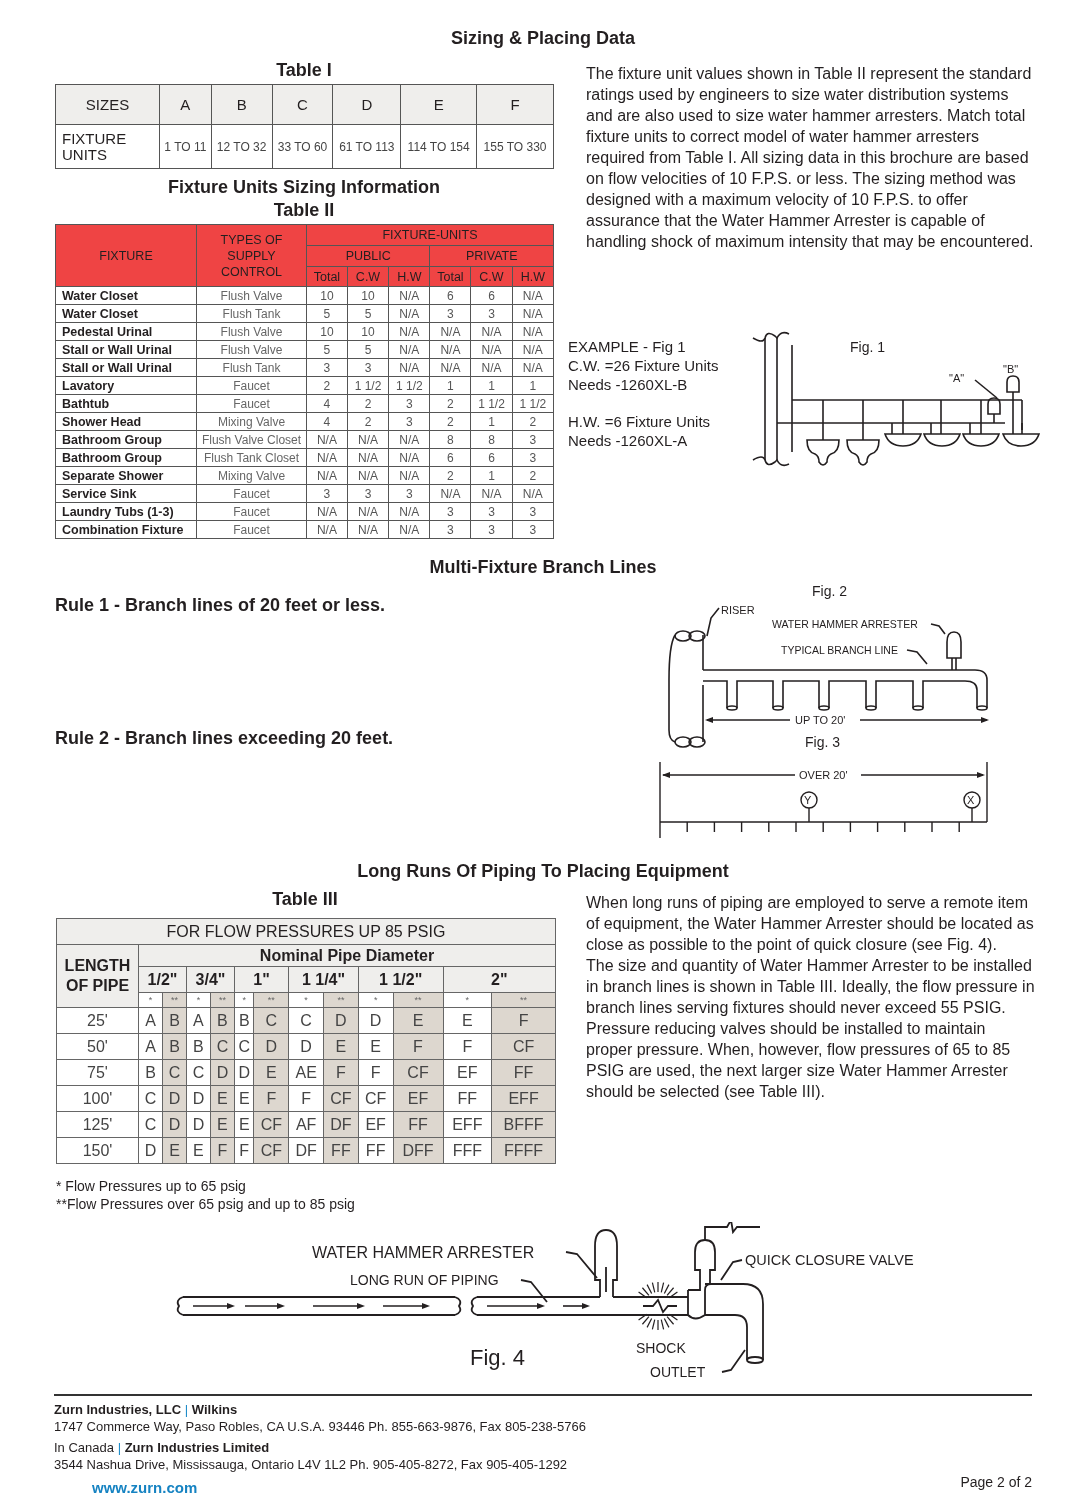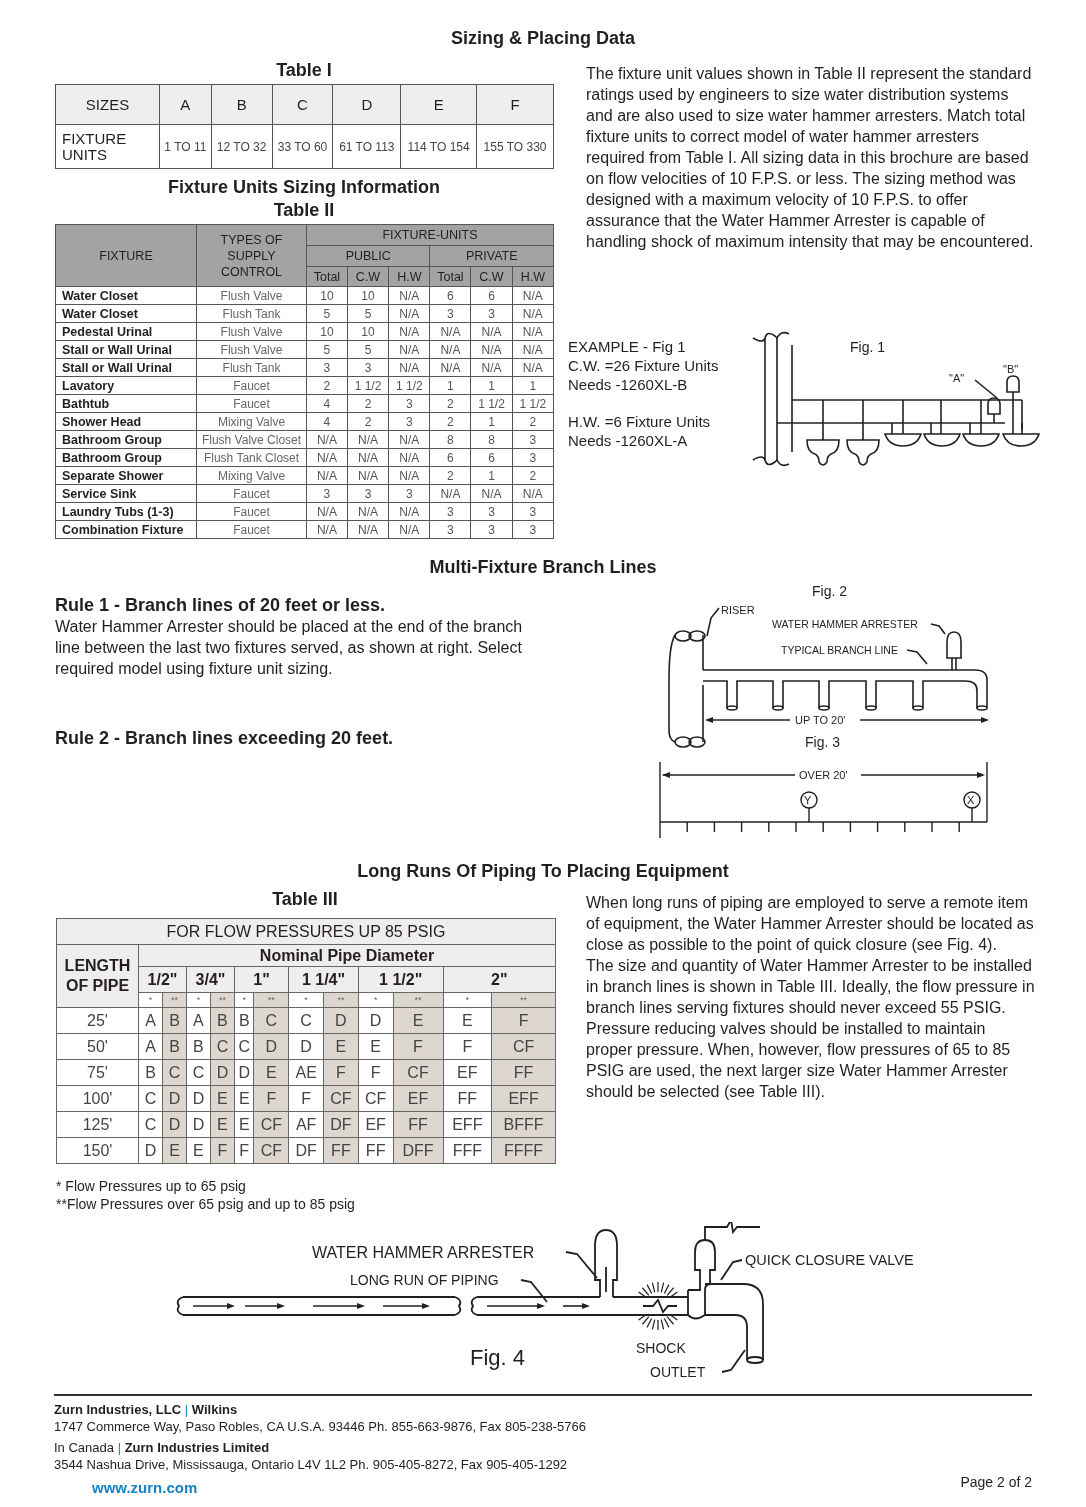--- a/index.html
+++ b/index.html
@@ -7,21 +7,21 @@
   body { position: relative; font-family: "Liberation Sans", sans-serif; color: #231f20; overflow: hidden; }
   .abs { position: absolute; }
   .h-section { font-weight: bold; font-size: 18px; text-align: center; }
   .h-table { font-weight: bold; font-size: 18px; text-align: center; }
   .para { font-size: 16px; line-height: 21px; color: #231f20; }
   table { border-collapse: collapse; }
   .t1 td { border: 1.5px solid #555; text-align: center; font-size: 12px; color: #444; }
   .t1 .hdr { background: #efeeec; font-size: 15px; color: #231f20; height: 40px; }
   .t1 .lab { text-align: left; padding-left: 6px; font-size: 15px; color: #231f20; line-height: 16px; }
   .t2 td { border: 1px solid #555; text-align: center; font-size: 12px; color: #555; height: 18px; padding: 0; white-space: nowrap; }
-  .t2 .hdr { background: #a3a3a3; color: #231f20; font-size: 12.5px; }
+  .t2 .hdr { background: #ef4444; color: #231f20; font-size: 12.5px; }
   .t2 .fx { text-align: left; padding-left: 6px; font-weight: bold; color: #231f20; font-size: 12.5px; }
   .t2 .sc { color: #666; }
   .t3 td { border: 1px solid #666; text-align: center; font-size: 16px; color: #444; height: 26px; padding: 0; white-space: nowrap; }
   .t3 .hdr { background: #efeeec; color: #231f20; }
   .t3 .sh { background: #ddd7cf; }
   .t3 .star { font-size: 9px; color: #666; height: 15px; }
   .foot-line { position: absolute; left: 54px; top: 1394px; width: 978px; height: 2px; background: #333; }
   .sep { color: #1b8ac8; font-weight: normal; }
   .url { color: #1683c2; font-weight: bold; font-size: 15px; }
   svg text { font-family: "Liberation Sans", sans-serif; fill: #231f20; }
@@ -276,21 +276,20 @@
   </g>
   <text x="105" y="22" font-size="14">Fig. 1</text>
   <text x="204" y="52" font-size="11">"A"</text>
   <text x="258" y="43" font-size="11">"B"</text>
 </svg>
 
 <div class="abs h-section" style="left:0;width:1086px;top:557px;">Multi-Fixture Branch Lines</div>
 
 <div class="abs" style="left:55px;top:594px;width:490px;">
   <div style="font-weight:bold;font-size:18px;line-height:22px;">Rule 1 - Branch lines of 20 feet or less.</div>
-  <div class="para">Water Hammer Arrester should be placed at the end of  the branch line between the last two fixtures served, as shown at right. Select required model using fixture unit sizing.</div>
 </div>
 <div class="abs" style="left:55px;top:727px;width:475px;">
   <div style="font-weight:bold;font-size:18px;line-height:22px;">Rule 2 - Branch lines exceeding 20 feet.</div>
 </div>
 
 <svg class="abs" style="left:655px;top:580px;" width="345" height="175">
   <text x="157" y="16" font-size="14">Fig. 2</text>
   <text x="66" y="34" font-size="11">RISER</text>
   <text x="117" y="48" font-size="10.5">WATER HAMMER ARRESTER</text>
   <text x="126" y="74" font-size="10.5">TYPICAL BRANCH LINE</text>

